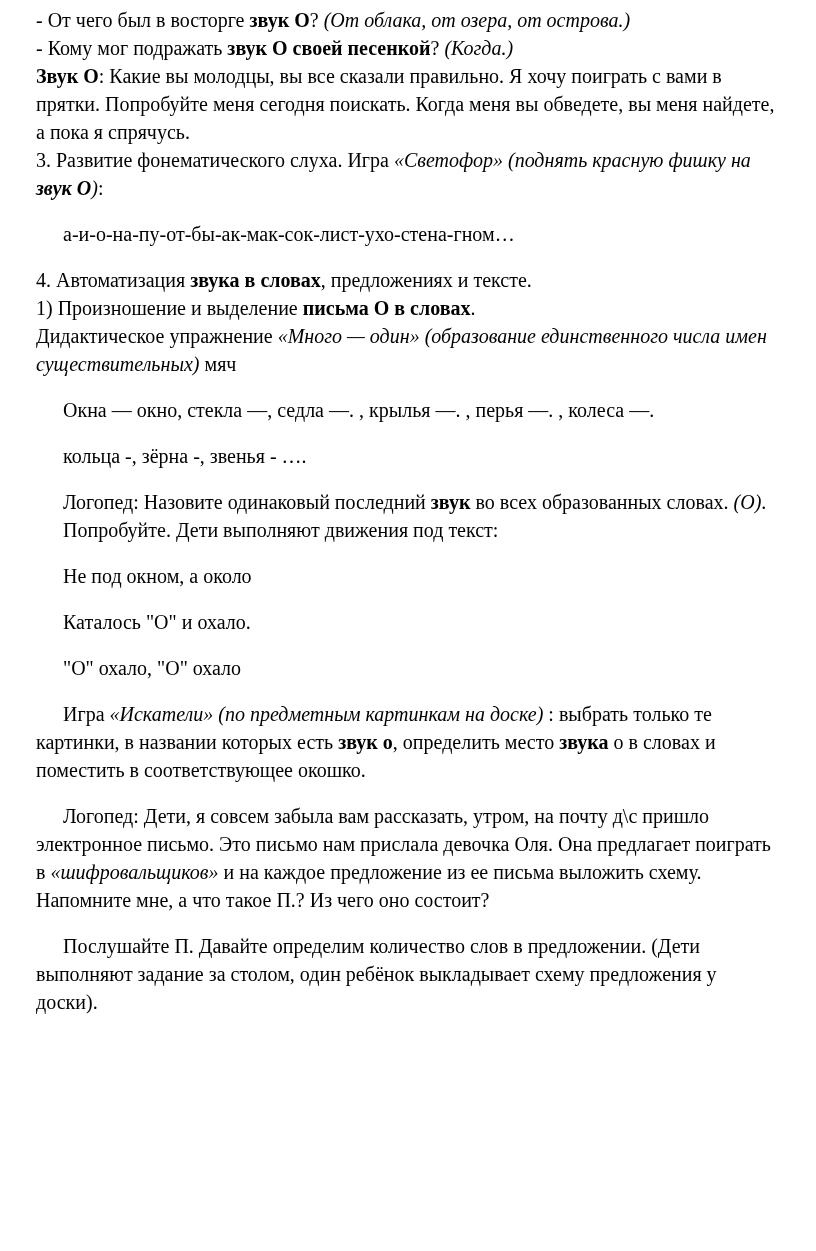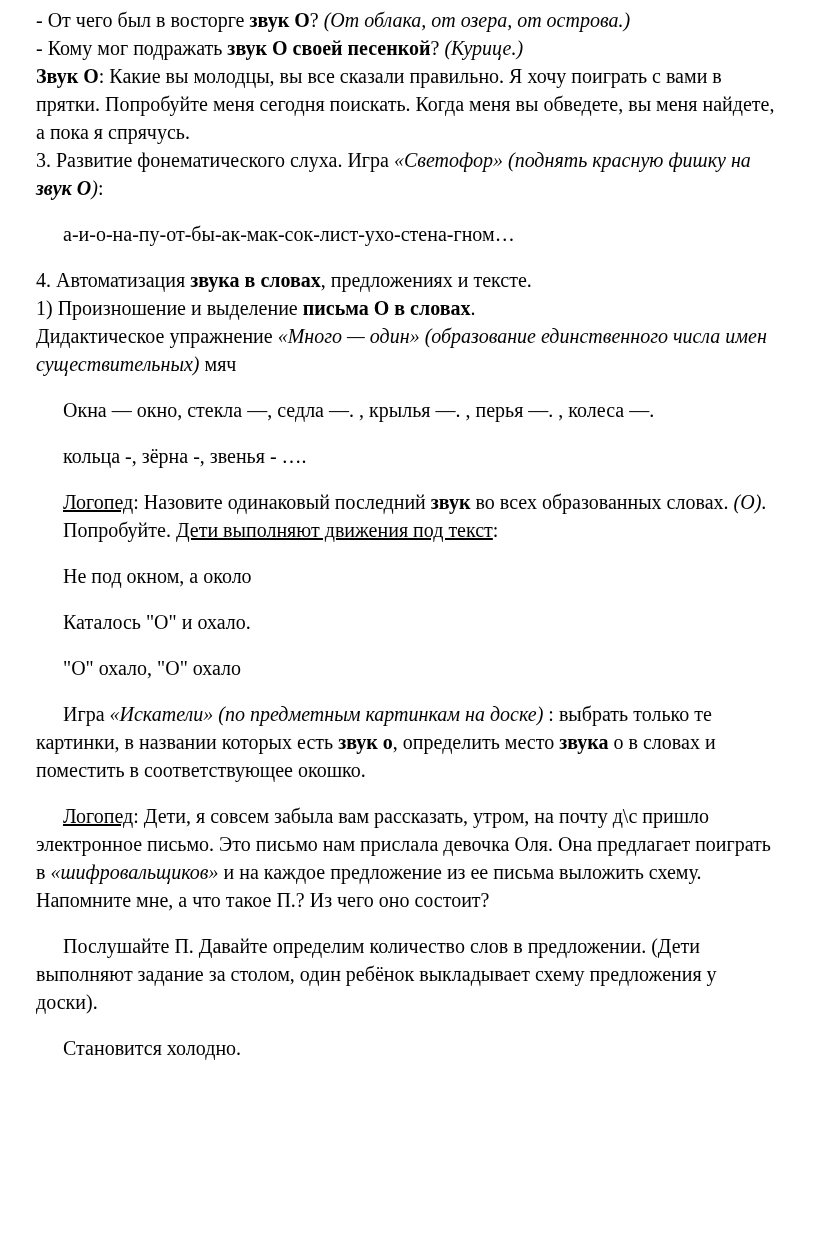--- a/index.html
+++ b/index.html
@@ -13,30 +13,30 @@
     line-height: 28px;
     color: #000000;
   }
   .page { padding: 6px 34px 0 36px; }
   .para { text-align: left; }
   .ind  { text-indent: 27px; }
   .gap  { margin-top: 18px; }
   .b  { font-weight: bold; }
   .i  { font-style: italic; }
   .bi { font-weight: bold; font-style: italic; }
-  .u  { text-decoration: underline; }
+  .u  { }
 </style>
 </head>
 <body>
 
 <div class="page">
 
   <p class="para"><span>- От чего был в восторге </span><span class="b">звук О</span><span>? </span><span class="i">(От облака, от озера, от острова.)</span></p>
 
-  <p class="para"><span>- Кому мог подражать </span><span class="b">звук О своей песенкой</span><span>? </span><span class="i">(Курице.)</span></p>
+  <p class="para"><span>- Кому мог подражать </span><span class="b">звук О своей песенкой</span><span>? </span><span class="i">(Когда.)</span></p>
 
   <p class="para"><span class="b">Звук О</span><span>: Какие вы молодцы, вы все сказали правильно. Я хочу поиграть с вами в прятки. Попробуйте меня сегодня поискать. Когда меня вы обведете, вы меня найдете, а пока я спрячусь.</span></p>
 
   <p class="para"><span>3. Развитие фонематического слуха. Игра </span><span class="i">«Светофор» (поднять красную фишку на </span><span class="bi">звук О</span><span class="i">)</span><span>:</span></p>
 
   <p class="para ind gap"><span>а-и-о-на-пу-от-бы-ак-мак-сок-лист-ухо-стена-гном…</span></p>
 
   <p class="para gap"><span>4. Автоматизация </span><span class="b">звука в словах</span><span>, предложениях и тексте.</span></p>
 
   <p class="para"><span>1) Произношение и выделение </span><span class="b">письма О в словах</span><span>.</span></p>
@@ -58,15 +58,14 @@
   <p class="para ind gap"><span>"О" охало, "О" охало</span></p>
 
 
   <p class="para ind gap"><span>Игра </span><span class="i">«Искатели» (по предметным картинкам на доске)</span><span> : выбрать только те картинки, в названии которых есть </span><span class="b">звук о</span><span>, определить место </span><span class="b">звука</span><span> о в словах и поместить в соответствующее окошко.</span></p>
 
 
   <p class="para ind gap"><span class="u">Логопед</span><span>: Дети, я совсем забыла вам рассказать, утром, на почту д\с пришло электронное письмо. Это письмо нам прислала девочка Оля. Она предлагает поиграть в </span><span class="i">«шифровальщиков»</span><span> и на каждое предложение из ее письма выложить схему. Напомните мне, а что такое П.? Из чего оно состоит?</span></p>
 
   <p class="para ind gap"><span>Послушайте П. Давайте определим количество слов в предложении. (Дети выполняют задание за столом, один ребёнок выкладывает схему предложения у доски).</span></p>
 
-  <p class="para ind gap"><span>Становится холодно.</span></p>
 
 </div>
 
 </body></html>

